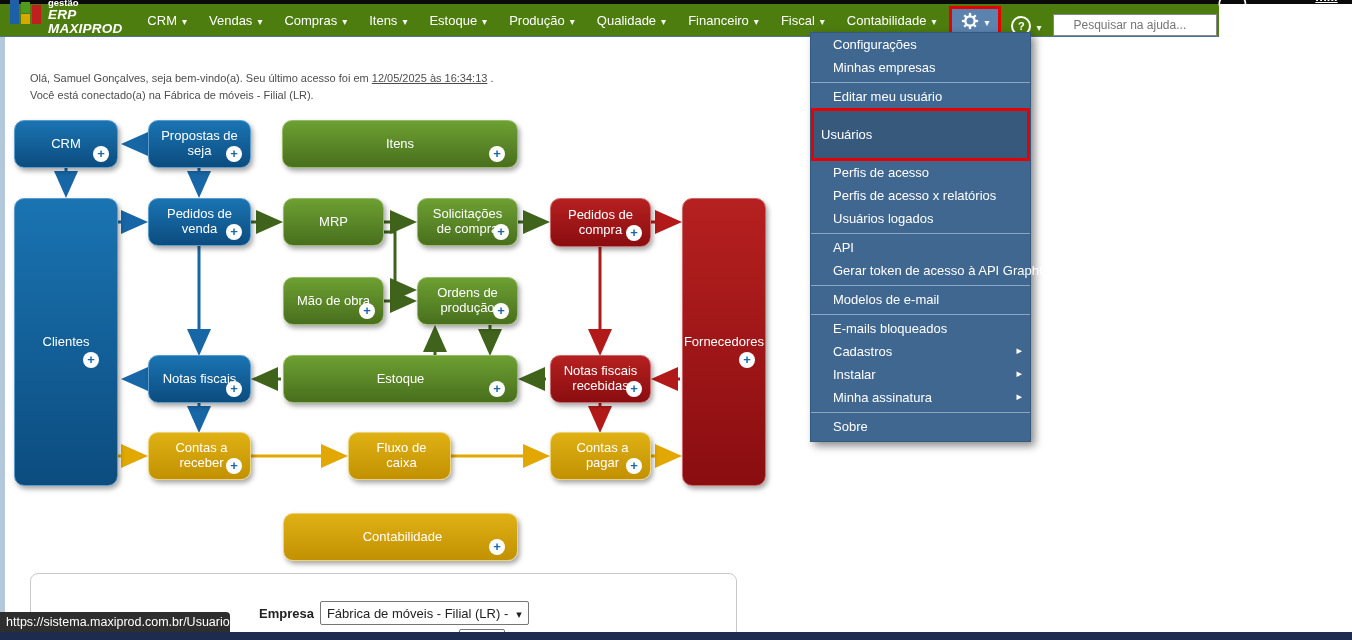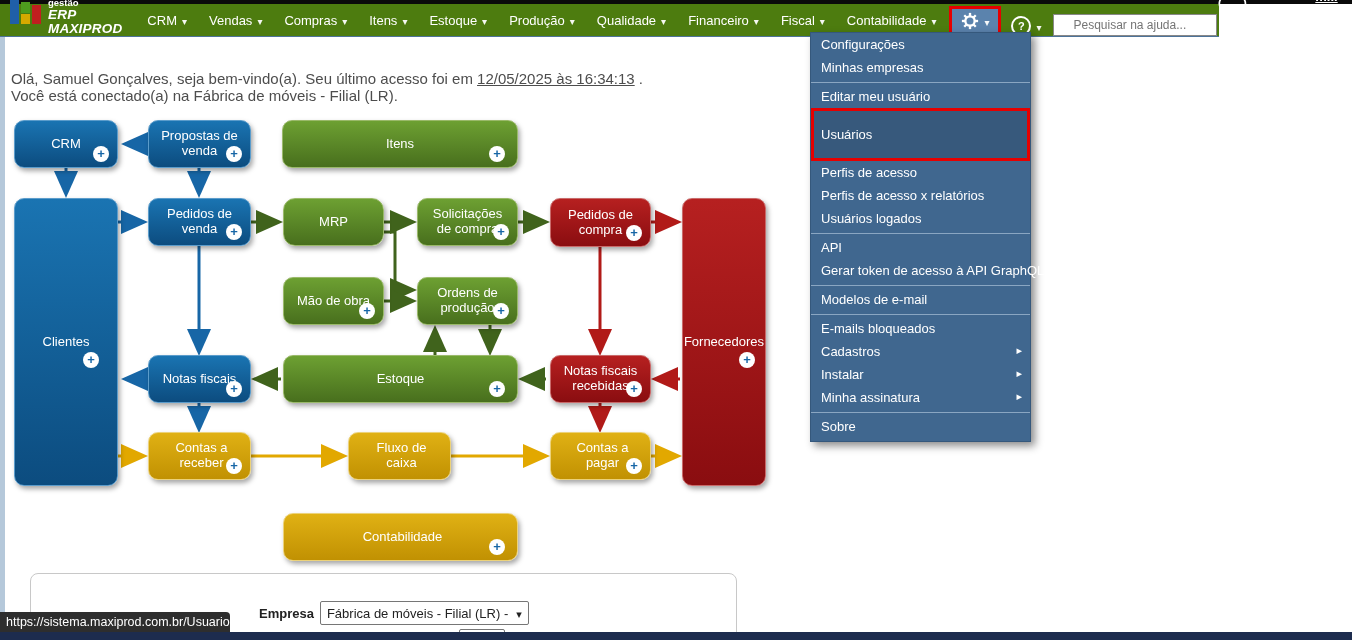--- a/index.html
+++ b/index.html
@@ -32,40 +32,40 @@
   .tb-right{margin-left:auto;display:flex;align-items:center;gap:14px;margin-right:10px;}
   .userblock{text-align:right;line-height:1.25;}
   .company{font-size:13px;font-weight:bold;text-decoration:underline;cursor:pointer;display:block;}
   .uname{font-size:12.5px;display:flex;align-items:center;justify-content:flex-end;cursor:pointer;}
   
   .left-strip{position:absolute;left:0;top:37px;width:5px;height:595px;background:#b5c8da;z-index:5;}
   .navy-bar{position:absolute;left:0;top:632px;width:1352px;height:8px;background:#1d2c4e;z-index:60;}
   .status-tip{position:absolute;left:0;top:612px;width:224px;height:20px;background:#2e2e2e;color:#fff;
               font-size:12.5px;display:flex;align-items:center;padding-left:6px;border-top-right-radius:4px;z-index:55;}
   
-  .welcome{position:absolute;left:11px;top:70px;font-size:15px;color:#4d4d4d;line-height:17px;}
+  .welcome{position:absolute;left:30px;top:70px;font-size:11px;color:#4d4d4d;line-height:17px;}
   .welcome a{color:#4d4d4d;text-decoration:underline;cursor:pointer;}
   
   .flow{position:absolute;left:0;top:110px;width:800px;height:460px;z-index:1;}
   .flow svg{position:absolute;left:0;top:0;}
   .node{position:absolute;border-radius:10px;color:#fff;display:flex;align-items:center;justify-content:center;
         text-align:center;font-size:13px;line-height:1.15;box-shadow:2px 3px 5px rgba(0,0,0,.35);
         padding:2px 12px;box-sizing:border-box;cursor:pointer;}
   .c-blue{background:linear-gradient(#1a74b2,#0c4c7f);border:1px solid #5b9ccb;}
   .c-green{background:linear-gradient(#6da032,#486f1d);border:1px solid #9ab96a;}
   .c-red{background:linear-gradient(#b62020,#8a0d10);border:1px solid #c96a6a;}
   .c-gold{background:linear-gradient(#e0b114,#c19102);border:1px solid #ecd27a;padding-left:16px;}
   .plus{position:absolute;width:16px;height:16px;border-radius:50%;background:#fff;color:#1766a6;
         font-size:13px;font-weight:bold;line-height:15px;text-align:center;right:8px;bottom:5px;cursor:pointer;}
   .plus::before{content:"+";}
   .plus-mid{bottom:auto;top:calc(50% + 10px);right:18px;}
   
   .dropdown{position:absolute;left:810px;top:32px;width:221px;background:#40678f;z-index:40;
             box-shadow:4px 4px 8px rgba(0,0,0,.45);padding-bottom:3px;border:1px solid #35587c;box-sizing:border-box;}
-  .mi{position:relative;color:#fff;font-size:13px;padding:4px 10px;cursor:pointer;white-space:nowrap;}
+  .mi{position:relative;color:#fff;font-size:13px;padding:4px 22px;cursor:pointer;white-space:nowrap;}
   .mi.div-top{border-top:1px solid #8aa6c2;margin-top:3px;padding-top:6px;}
   .mi.has-sub::after{content:"\25B8";position:absolute;right:8px;top:4px;font-size:11px;}
   .mi.active{background:#37597c;border:3px solid #e60000;padding:16px 7px;}
   
   .panel{position:absolute;left:30px;top:573px;width:707px;height:120px;border:1px solid #c8c8c8;border-radius:8px;
          box-sizing:border-box;z-index:10;background:#fff;}
   .frow{position:absolute;display:flex;align-items:center;font-size:13px;color:#222;}
   .frow b{font-weight:bold;}
   .selectbox{margin-left:6px;border:1px solid #767676;border-radius:2px;height:22px;display:flex;align-items:center;
              padding:0 6px;font-size:13px;cursor:pointer;background:#fff;text-align:center;}
@@ -232,36 +232,36 @@
         <line x1="451" y1="346" x2="544" y2="346" marker-end="url(#ay)"></line>
         <line x1="651" y1="346" x2="676" y2="346" marker-end="url(#ay)"></line>
       </g>
     </svg>
 
     <div class="node c-blue" style="left:14px;top:10px;width:104px;height:48px;">
         <span>CRM</span>
         <span class="plus"></span>
       </div>
     <div class="node c-blue" style="left:148px;top:10px;width:103px;height:48px;">
-        <span>Propostas de venda</span>
+        <span>Propostas de seja</span>
         <span class="plus"></span>
       </div>
     <div class="node c-green" style="left:282px;top:10px;width:236px;height:48px;">
         <span>Itens</span>
         <span class="plus" style="right:12px;"></span>
       </div>
     <div class="node c-blue" style="left:14px;top:88px;width:104px;height:288px;">
         <span>Clientes</span>
         <span class="plus plus-mid"></span>
       </div>
     <div class="node c-blue" style="left:148px;top:88px;width:103px;height:48px;">
         <span>Pedidos de venda</span>
         <span class="plus"></span>
       </div>
-    <div class="node c-green" style="left:283px;top:88px;width:101px;height:48px;border-radius:12px;">
+    <div class="node c-green" style="left:283px;top:88px;width:101px;height:48px;">
         <span>MRP</span>
       </div>
     <div class="node c-green" style="left:417px;top:88px;width:101px;height:48px;">
         <span>Solicitações de compra</span>
         <span class="plus"></span>
       </div>
     <div class="node c-red" style="left:550px;top:88px;width:101px;height:49px;">
         <span>Pedidos de compra</span>
         <span class="plus"></span>
       </div>

